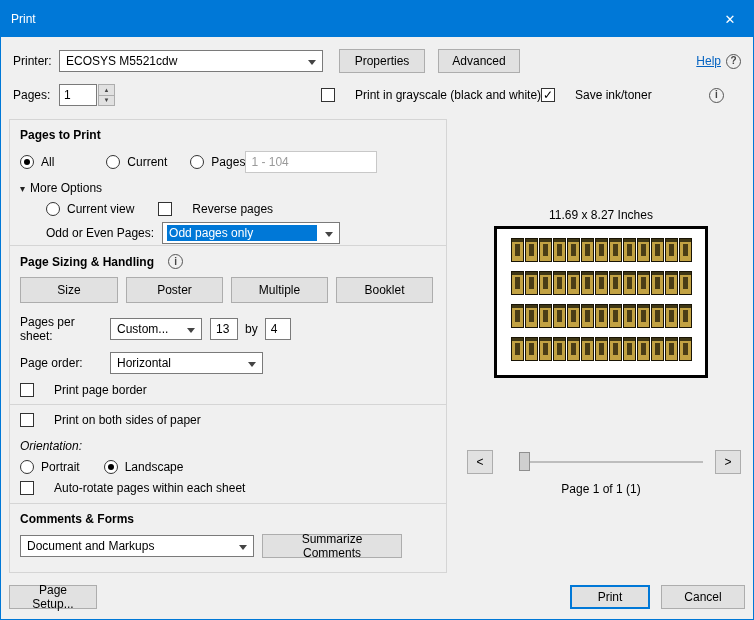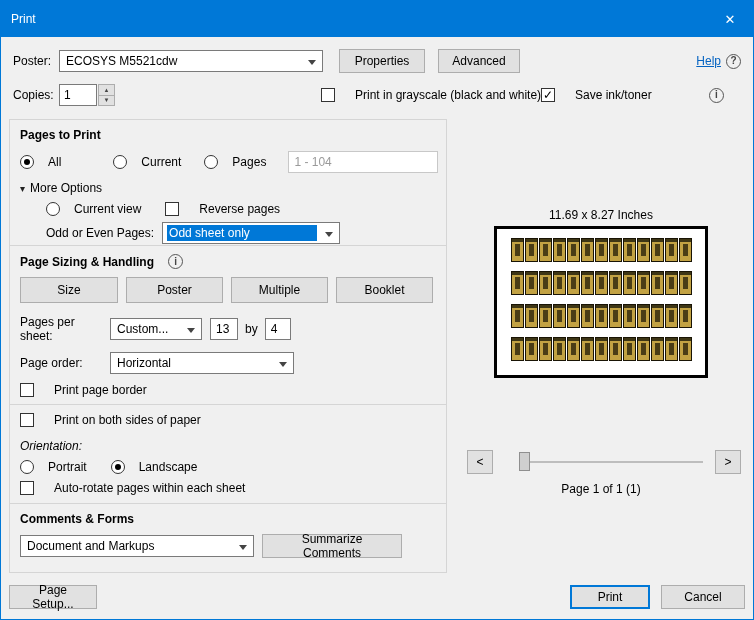--- a/index.html
+++ b/index.html
@@ -31,21 +31,21 @@
                  border-top:5px solid #444; }
   .combo.focused .combo-text { background:#0078d7; color:#fff; margin:2px 18px 2px 0; padding:1px 2px; }
 
   .tfield { background:#fff; border:1px solid #7a7a7a; height:22px; padding:0 5px; font-size:12px;
             font-family:"Liberation Sans", sans-serif; }
   .tfield.disabled { border:1px solid #c8c8c8; color:#9a9a9a; }
 
   .cb { display:inline-flex; align-items:center; gap:20px; }
   .cb-box { width:14px; height:14px; background:#fff; border:1px solid #333; display:inline-flex;
             align-items:center; justify-content:center; font-size:12px; line-height:1; flex:0 0 auto; }
-  .radio { display:inline-flex; align-items:flex-end; gap:14px; }
+  .radio { display:inline-flex; align-items:flex-end; gap:7px; }
   .radio-dot { width:14px; height:14px; background:#fff; border:1px solid #333; border-radius:50%;
                position:relative; flex:0 0 auto; }
   .radio-dot.sel::after { content:''; position:absolute; left:3px; top:3px; width:6px; height:6px;
                           background:#000; border-radius:50%; }
 
   .circle-icon { width:15px; height:15px; border:1px solid #555; border-radius:50%; color:#444;
                  display:inline-flex; align-items:center; justify-content:center; font-size:10px;
                  font-weight:bold; line-height:1; }
   .help-link { color:#0563c1; text-decoration:underline; }
 
@@ -92,35 +92,35 @@
 <body>
 
 <div class="dialog">
 
   <div class="titlebar">
     <span class="title">Print</span>
     <span class="close">✕</span>
   </div>
 
   <div class="row" style="top:48px;">
-    <span style="width:46px;">Poster:</span>
+    <span style="width:46px;">Printer:</span>
     <div class="combo" style="width:264px;">
       <span class="combo-text">ECOSYS M5521cdw</span>
       <span class="chev"></span>
     </div>
     <button class="btn" style="margin-left:16px; width:86px;">Properties</button>
     <button class="btn" style="margin-left:13px; width:82px;">Advanced</button>
     <span style="margin-left:auto; display:flex; align-items:center; gap:5px;">
       <a class="help-link">Help</a>
       <span class="circle-icon">?</span>
     </span>
   </div>
 
   <div class="row" style="top:82px;">
-    <span style="width:46px;">Copies:</span>
+    <span style="width:46px;">Pages:</span>
     <span class="spin-wrap">
       <input class="spin-input" value="1" style="">
       <span class="spin-btns">
         <div>▲</div>
         <div>▼</div>
       </span>
     </span>
     <span class="cb" style="position:absolute; left:308px;">
       <span class="cb-box"></span>
       <span>Print in grayscale (black and white)</span>
@@ -140,40 +140,40 @@
         <span>All</span>
       </span>
       <span class="radio" style="margin-left:52px;">
         <span class="radio-dot"></span>
         <span>Current</span>
       </span>
       <span class="radio" style="margin-left:23px;">
         <span class="radio-dot"></span>
         <span>Pages</span>
       </span>
-      <input class="tfield disabled" style="margin-left: 22px; width: 150px;" value="1 - 104">
+      <input class="tfield disabled" style="width: 132px;" value="1 - 104">
     </div>
     <div class="inline" style="margin-top:8px; gap:5px;">
       <span class="tri-down">▾</span>
       <span>More Options</span>
     </div>
     <div class="inline" style="margin-top:7px; margin-left:26px;">
       <span class="radio">
         <span class="radio-dot"></span>
         <span>Current view</span>
       </span>
       <span class="cb" style="margin-left:24px;">
         <span class="cb-box"></span>
         <span>Reverse pages</span>
       </span>
     </div>
     <div class="inline" style="margin-top:6px; margin-left:26px;">
       <span>Odd or Even Pages:</span>
       <div class="combo focused" style="width:178px; margin-left:8px;">
-        <span class="combo-text">Odd sheet only</span>
+        <span class="combo-text">Odd pages only</span>
         <span class="chev"></span>
       </div>
     </div>
   </div>
 
   <div class="section" style="top:244px; height:160px;">
     <div class="inline" style="gap:14px;">
       <span class="sec-heading">Page Sizing &amp; Handling</span>
       <span class="circle-icon">i</span>
     </div>
@@ -188,21 +188,21 @@
       <div class="combo" style="width:92px;">
         <span class="combo-text">Custom...</span>
         <span class="chev"></span>
       </div>
       <input class="tfield" style="width: 28px; margin-left: 8px;" value="13">
       <span style="margin:0 7px;">by</span>
       <input class="tfield" style="width: 26px;" value="4">
     </div>
     <div class="inline" style="margin-top:9px;">
       <span style="width:90px;">Page order:</span>
-      <div class="combo" style="width:184px;">
+      <div class="combo" style="width:153px;">
         <span class="combo-text">Horizontal</span>
         <span class="chev"></span>
       </div>
     </div>
     <div class="inline" style="margin-top:9px;">
       <span class="cb">
         <span class="cb-box"></span>
         <span>Print page border</span>
       </span>
     </div>

